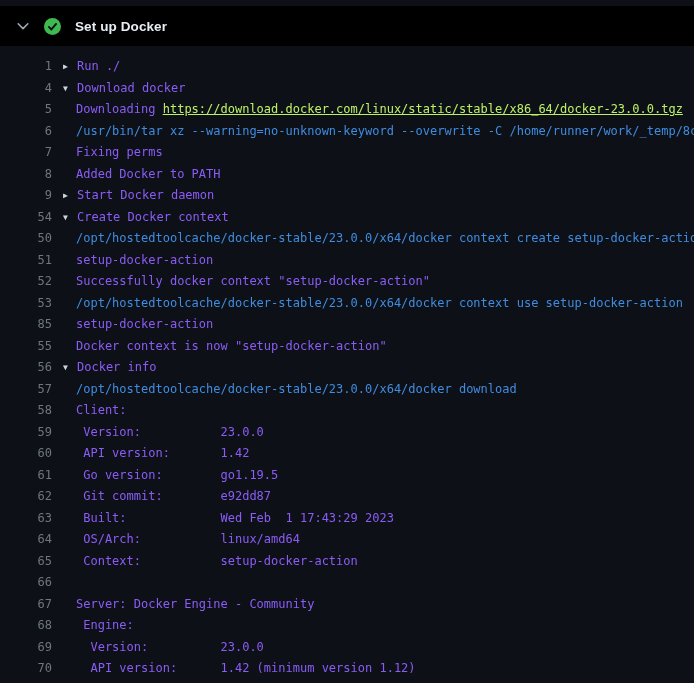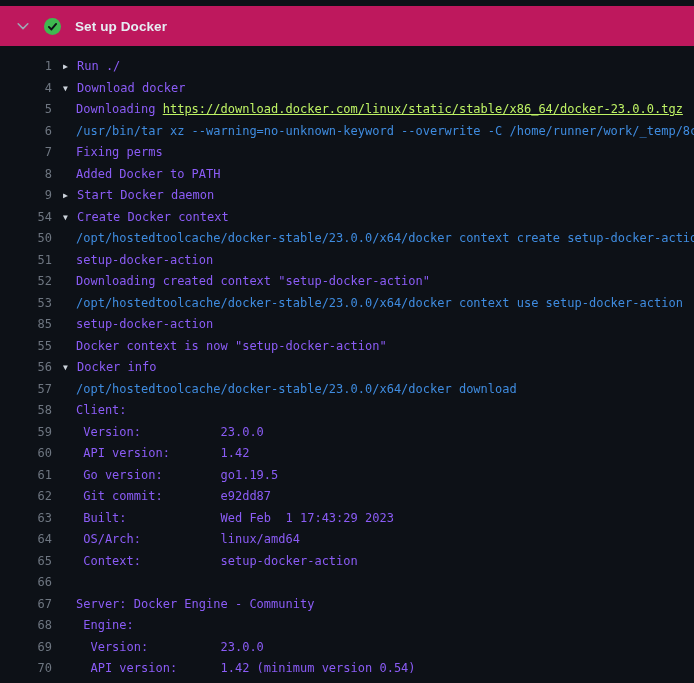--- a/index.html
+++ b/index.html
@@ -7,21 +7,21 @@
   body {
     width: 694px;
     height: 683px;
     background: #0d1117;
     overflow: hidden;
     font-family: "Liberation Sans", sans-serif;
   }
   .step-header {
     margin-top: 6px;
     height: 40px;
-    background: #be185d;
+    background: #000000;
     display: flex;
     align-items: center;
     padding: 0 16px;
     gap: 14px;
     cursor: pointer;
   }
   .chevron-icon svg { display: block; }
   .status-icon svg { display: block; }
   .step-title {
     margin: 0;
@@ -98,36 +98,36 @@
         <div class="log-line group"><span class="num">1</span><span class="content"><span class="arrow">▶</span><span class="seg-plain">Run ./</span></span></div>
         <div class="log-line group"><span class="num">4</span><span class="content"><span class="arrow">▼</span><span class="seg-plain">Download docker</span></span></div>
         <div class="log-line child"><span class="num">5</span><span class="content"><span class="seg-plain">Downloading </span><span class="seg-link">https://download.docker.com/linux/static/stable/x86_64/docker-23.0.0.tgz</span></span></div>
         <div class="log-line child"><span class="num">6</span><span class="content"><span class="seg-cmd">/usr/bin/tar xz --warning=no-unknown-keyword --overwrite -C /home/runner/work/_temp/8c93</span></span></div>
         <div class="log-line child"><span class="num">7</span><span class="content"><span class="seg-plain">Fixing perms</span></span></div>
         <div class="log-line child"><span class="num">8</span><span class="content"><span class="seg-plain">Added Docker to PATH</span></span></div>
         <div class="log-line group"><span class="num">9</span><span class="content"><span class="arrow">▶</span><span class="seg-plain">Start Docker daemon</span></span></div>
         <div class="log-line group"><span class="num">54</span><span class="content"><span class="arrow">▼</span><span class="seg-plain">Create Docker context</span></span></div>
         <div class="log-line child"><span class="num">50</span><span class="content"><span class="seg-cmd">/opt/hostedtoolcache/docker-stable/23.0.0/x64/docker context create setup-docker-action</span></span></div>
         <div class="log-line child"><span class="num">51</span><span class="content"><span class="seg-plain">setup-docker-action</span></span></div>
-        <div class="log-line child"><span class="num">52</span><span class="content"><span class="seg-plain">Downloading created context "setup-docker-action"</span></span></div>
+        <div class="log-line child"><span class="num">52</span><span class="content"><span class="seg-plain">Successfully docker context "setup-docker-action"</span></span></div>
         <div class="log-line child"><span class="num">53</span><span class="content"><span class="seg-cmd">/opt/hostedtoolcache/docker-stable/23.0.0/x64/docker context use setup-docker-action</span></span></div>
         <div class="log-line child"><span class="num">85</span><span class="content"><span class="seg-plain">setup-docker-action</span></span></div>
         <div class="log-line child"><span class="num">55</span><span class="content"><span class="seg-plain">Docker context is now "setup-docker-action"</span></span></div>
         <div class="log-line group"><span class="num">56</span><span class="content"><span class="arrow">▼</span><span class="seg-plain">Docker info</span></span></div>
         <div class="log-line child"><span class="num">57</span><span class="content"><span class="seg-cmd">/opt/hostedtoolcache/docker-stable/23.0.0/x64/docker download</span></span></div>
         <div class="log-line child"><span class="num">58</span><span class="content"><span class="seg-plain">Client:</span></span></div>
         <div class="log-line child"><span class="num">59</span><span class="content"><span class="seg-plain"> Version:           23.0.0</span></span></div>
         <div class="log-line child"><span class="num">60</span><span class="content"><span class="seg-plain"> API version:       1.42</span></span></div>
         <div class="log-line child"><span class="num">61</span><span class="content"><span class="seg-plain"> Go version:        go1.19.5</span></span></div>
         <div class="log-line child"><span class="num">62</span><span class="content"><span class="seg-plain"> Git commit:        e92dd87</span></span></div>
         <div class="log-line child"><span class="num">63</span><span class="content"><span class="seg-plain"> Built:             Wed Feb  1 17:43:29 2023</span></span></div>
         <div class="log-line child"><span class="num">64</span><span class="content"><span class="seg-plain"> OS/Arch:           linux/amd64</span></span></div>
         <div class="log-line child"><span class="num">65</span><span class="content"><span class="seg-plain"> Context:           setup-docker-action</span></span></div>
         <div class="log-line child"><span class="num">66</span><span class="content"><span class="seg-plain"></span></span></div>
         <div class="log-line child"><span class="num">67</span><span class="content"><span class="seg-plain">Server: Docker Engine - Community</span></span></div>
         <div class="log-line child"><span class="num">68</span><span class="content"><span class="seg-plain"> Engine:</span></span></div>
         <div class="log-line child"><span class="num">69</span><span class="content"><span class="seg-plain">  Version:          23.0.0</span></span></div>
-        <div class="log-line child"><span class="num">70</span><span class="content"><span class="seg-plain">  API version:      1.42 (minimum version 0.54)</span></span></div>
+        <div class="log-line child"><span class="num">70</span><span class="content"><span class="seg-plain">  API version:      1.42 (minimum version 1.12)</span></span></div>
         <div class="log-line child"><span class="num">71</span><span class="content"><span class="seg-plain">  Go version:       go1.19.5</span></span></div>
       </div>
   </div>
 
 </div>
 
 </body></html>

